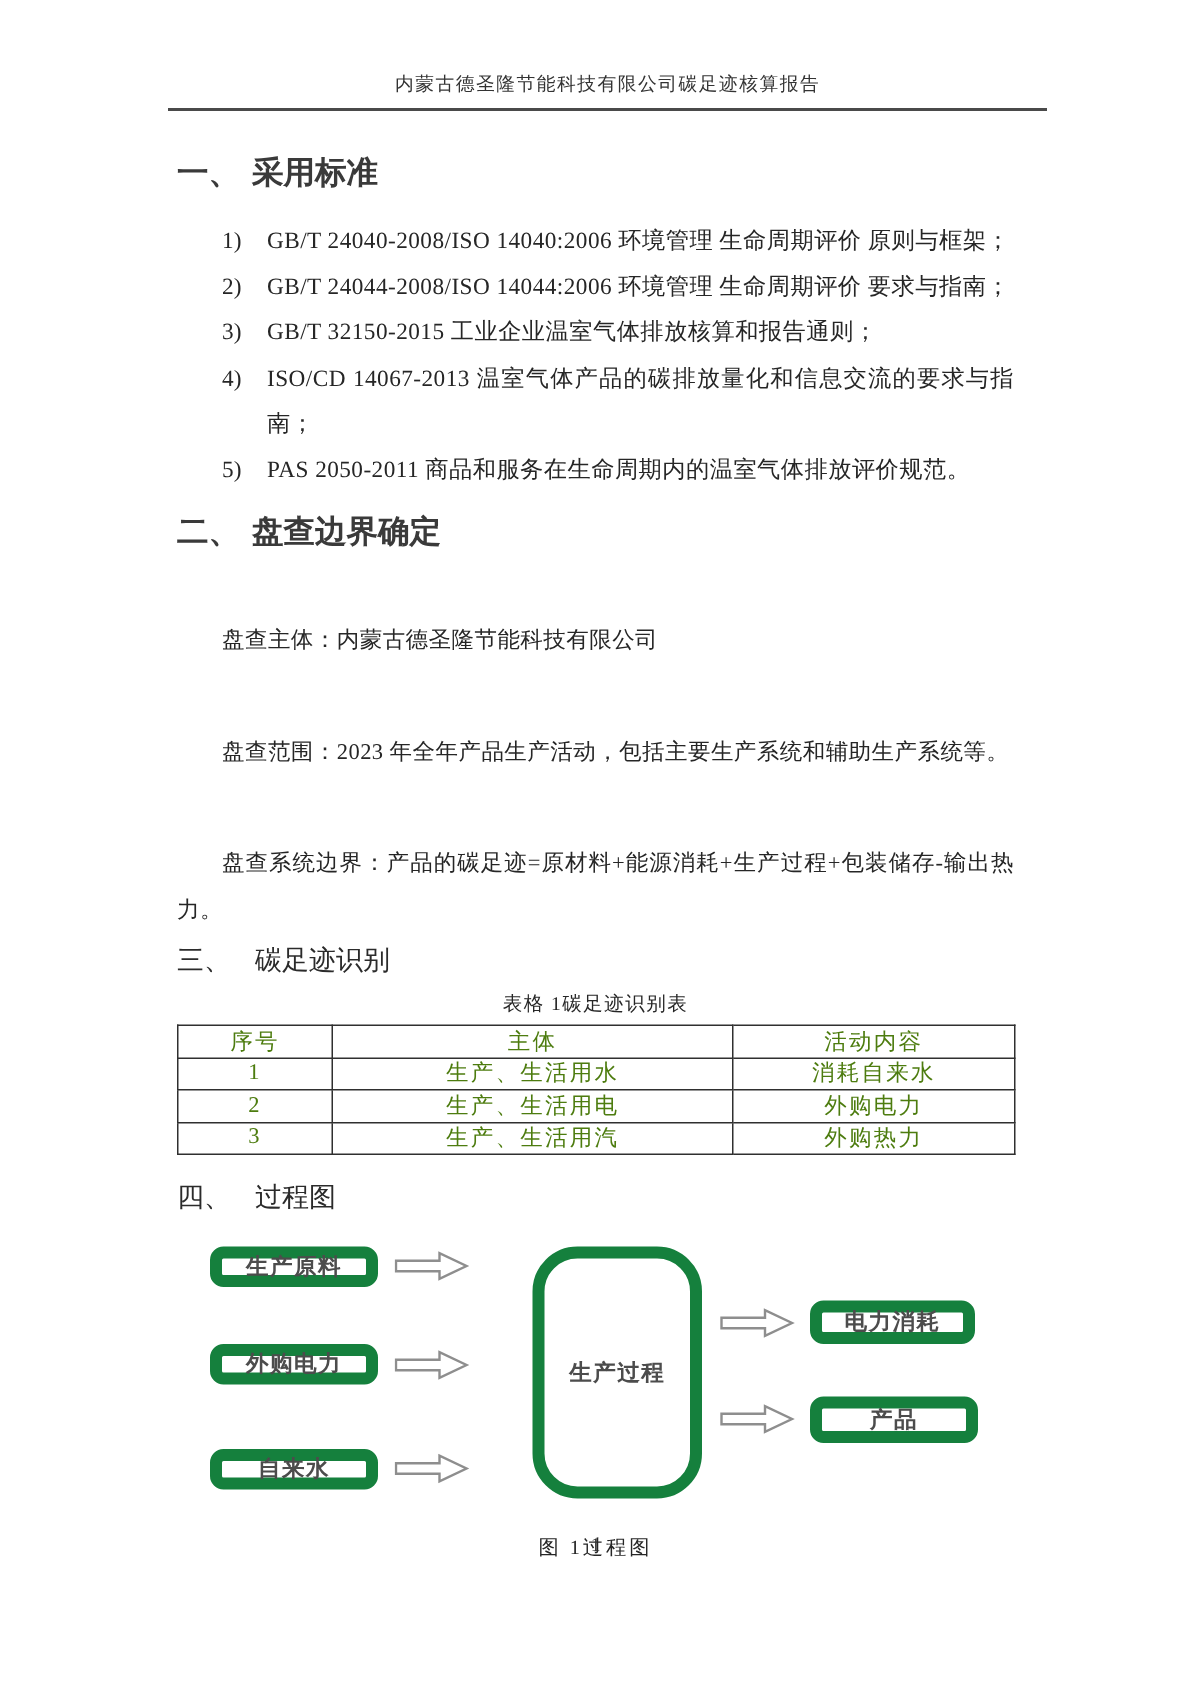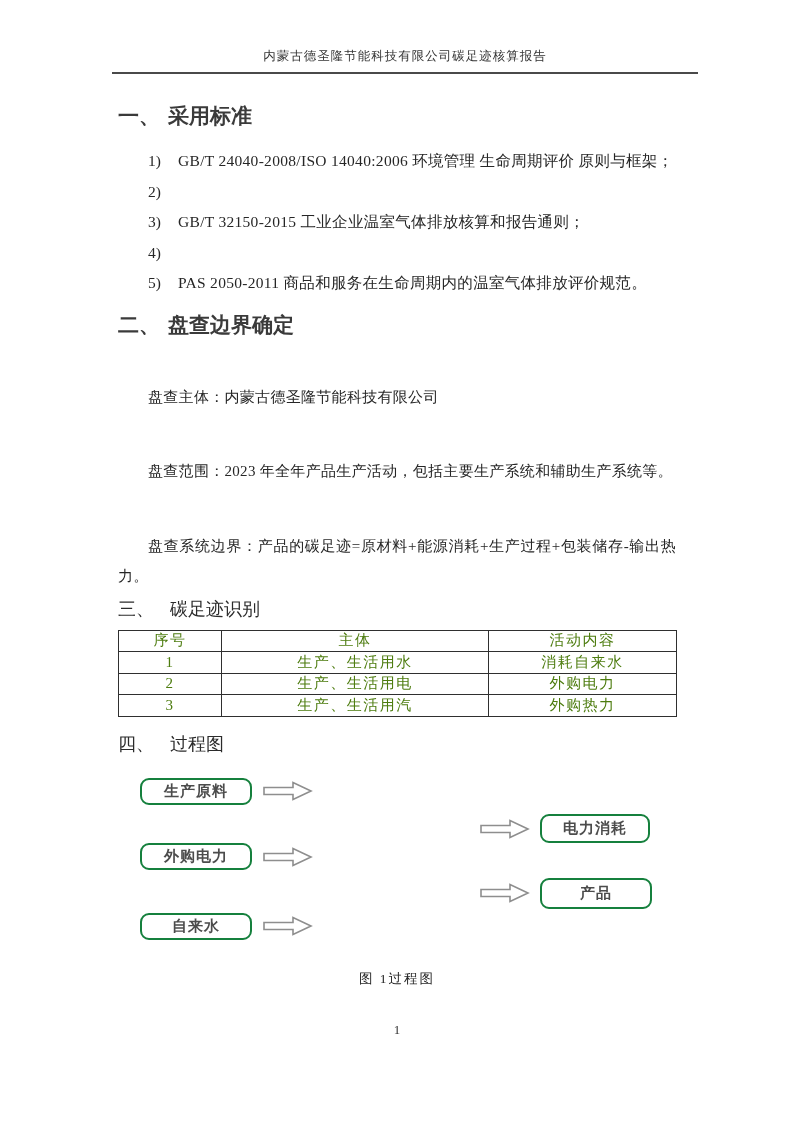--- a/index.html
+++ b/index.html
@@ -27,21 +27,21 @@
     font-family: "Liberation Sans", "DejaVu Sans", sans-serif;
     font-weight: bold; font-size: 21px; color: #3a3a3a;
     line-height: 26px;
   }
   .h-bold .h-num { display: inline-block; min-width: 50px; }
   .h1-1 { margin: 8px 0 17px 0; }
   .h1-2 { margin: 13px 0 11px 0; }
 
   
   .h-serif {
-    font-family: Liberation Mono, monospace;
+    font-family: Liberation Sans, sans-serif;
     font-weight: normal; font-size: 18px; color: #2b2b2b;
     line-height: 26px;
   }
   .h-serif .h-num { display: inline-block; min-width: 52px; }
   .h2-3 { margin: 5px 0 7px 0; }
   .h2-4 { margin: 15px 0 0 0; }
 
   
   .std-list { list-style: none; }
   .std-item { display: flex; font-size: 15.5px; line-height: 30.5px; }
@@ -62,21 +62,21 @@
     font-size: 15px; font-weight: normal; text-align: center;
     letter-spacing: 1.5px; color: #4d7c0f; padding: 0;
   }
   table.id-table { border: 1.5px solid #2f2f2f; }
   .col-a { width: 103px; } .col-b { width: 267px; } .col-c { width: 188px; }
 
   
   .diagram { position: relative; height: 196px; width: 558px; }
   .d-box {
     position: absolute;
-    border: 2px solid #15803d; border-radius: 9px; background: #fff;
+    border: 8px solid #15803d; border-radius: 9px; background: #fff;
     display: flex; align-items: center; justify-content: center;
     font-family: "Liberation Sans", "DejaVu Sans", sans-serif;
     font-weight: bold; font-size: 15px; color: #4c4c4c;
     letter-spacing: 1px;
   }
   .in-box { left: 22px; width: 112px; height: 27px; }
   .in-box-1 { top: 20px; } .in-box-2 { top: 85px; } .in-box-3 { top: 155px; }
   .process-box {
     left: 237px; top: 20px; width: 113px; height: 168px;
     border-radius: 30px;
@@ -112,46 +112,49 @@
       <span class="h-num">一、</span><span>采用标准</span>
     </div>
 
     <ul class="std-list">
       <li class="std-item">
         <span class="num">1)</span>
         <span class="txt">GB/T 24040-2008/ISO 14040:2006 环境管理 生命周期评价 原则与框架；</span>
       </li>
       <li class="std-item">
         <span class="num">2)</span>
+        <span class="txt">GB/T 24044-2008/ISO 14044:2006 环境管理 生命周期评价 要求与指南；</span>
       </li>
       <li class="std-item">
         <span class="num">3)</span>
         <span class="txt">GB/T 32150-2015 工业企业温室气体排放核算和报告通则；</span>
       </li>
       <li class="std-item">
         <span class="num">4)</span>
+        <span class="txt">ISO/CD 14067-2013 温室气体产品的碳排放量化和信息交流的要求与指南；</span>
       </li>
       <li class="std-item">
         <span class="num">5)</span>
         <span class="txt">PAS 2050-2011 商品和服务在生命周期内的温室气体排放评价规范。</span>
       </li>
     </ul>
 
     <div class="h-bold h1-2">
       <span class="h-num">二、</span><span>盘查边界确定</span>
     </div>
 
     <p class="para">盘查主体：内蒙古德圣隆节能科技有限公司</p>
     <p class="para">盘查范围：2023 年全年产品生产活动，包括主要生产系统和辅助生产系统等。</p>
     <p class="para">盘查系统边界：产品的碳足迹=原材料+能源消耗+生产过程+包装储存-输出热力。</p>
 
     <div class="h-serif h2-3">
       <span class="h-num">三、</span><span>碳足迹识别</span>
     </div>
 
+    <div class="tbl-caption">表格 1碳足迹识别表</div>
 
     <table class="id-table">
       <colgroup>
           <col class="col-a">
           <col class="col-b">
           <col class="col-c">
         </colgroup>
       <tbody>
           <tr>
         <th>序号</th>
@@ -194,20 +197,23 @@
       <svg class="d-arrow arr-l arr-l-1" viewBox="0 0 50 20">
         <polygon points="1,6.5 30,6.5 30,1.5 48,10 30,18.5 30,13.5 1,13.5" fill="#ffffff" stroke="#8e8e8e" stroke-width="1.6"></polygon>
       </svg>
       <svg class="d-arrow arr-l arr-l-2" viewBox="0 0 50 20">
         <polygon points="1,6.5 30,6.5 30,1.5 48,10 30,18.5 30,13.5 1,13.5" fill="#ffffff" stroke="#8e8e8e" stroke-width="1.6"></polygon>
       </svg>
       <svg class="d-arrow arr-l arr-l-3" viewBox="0 0 50 20">
         <polygon points="1,6.5 30,6.5 30,1.5 48,10 30,18.5 30,13.5 1,13.5" fill="#ffffff" stroke="#8e8e8e" stroke-width="1.6"></polygon>
       </svg>
 
+      <div class="d-box process-box">
+        <span>生产过程</span>
+      </div>
 
       <svg class="d-arrow arr-r arr-r-1" viewBox="0 0 50 20">
         <polygon points="1,6.5 30,6.5 30,1.5 48,10 30,18.5 30,13.5 1,13.5" fill="#ffffff" stroke="#8e8e8e" stroke-width="1.6"></polygon>
       </svg>
       <svg class="d-arrow arr-r arr-r-2" viewBox="0 0 50 20">
         <polygon points="1,6.5 30,6.5 30,1.5 48,10 30,18.5 30,13.5 1,13.5" fill="#ffffff" stroke="#8e8e8e" stroke-width="1.6"></polygon>
       </svg>
 
       <div class="d-box out-box out-box-1">
         <span>电力消耗</span>

